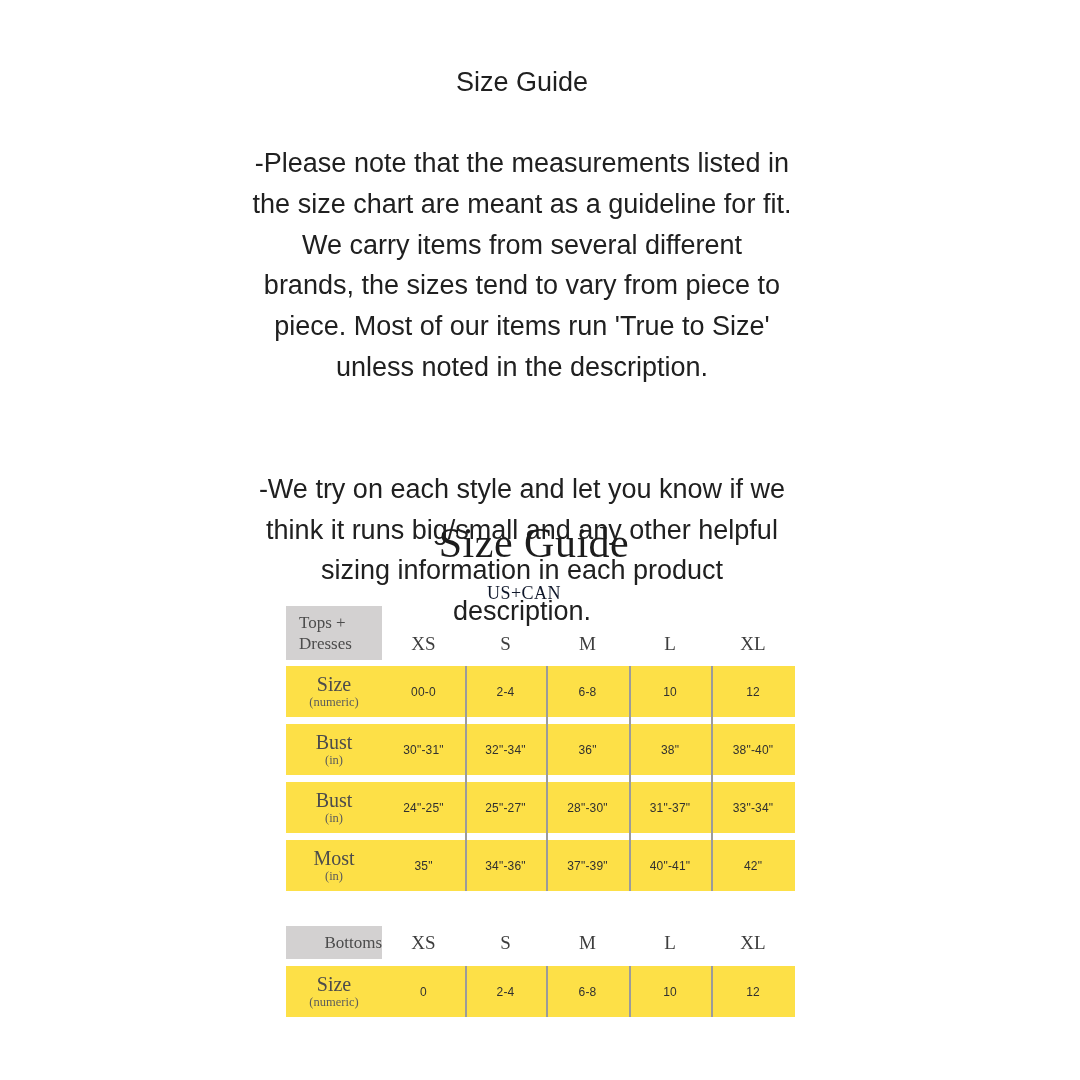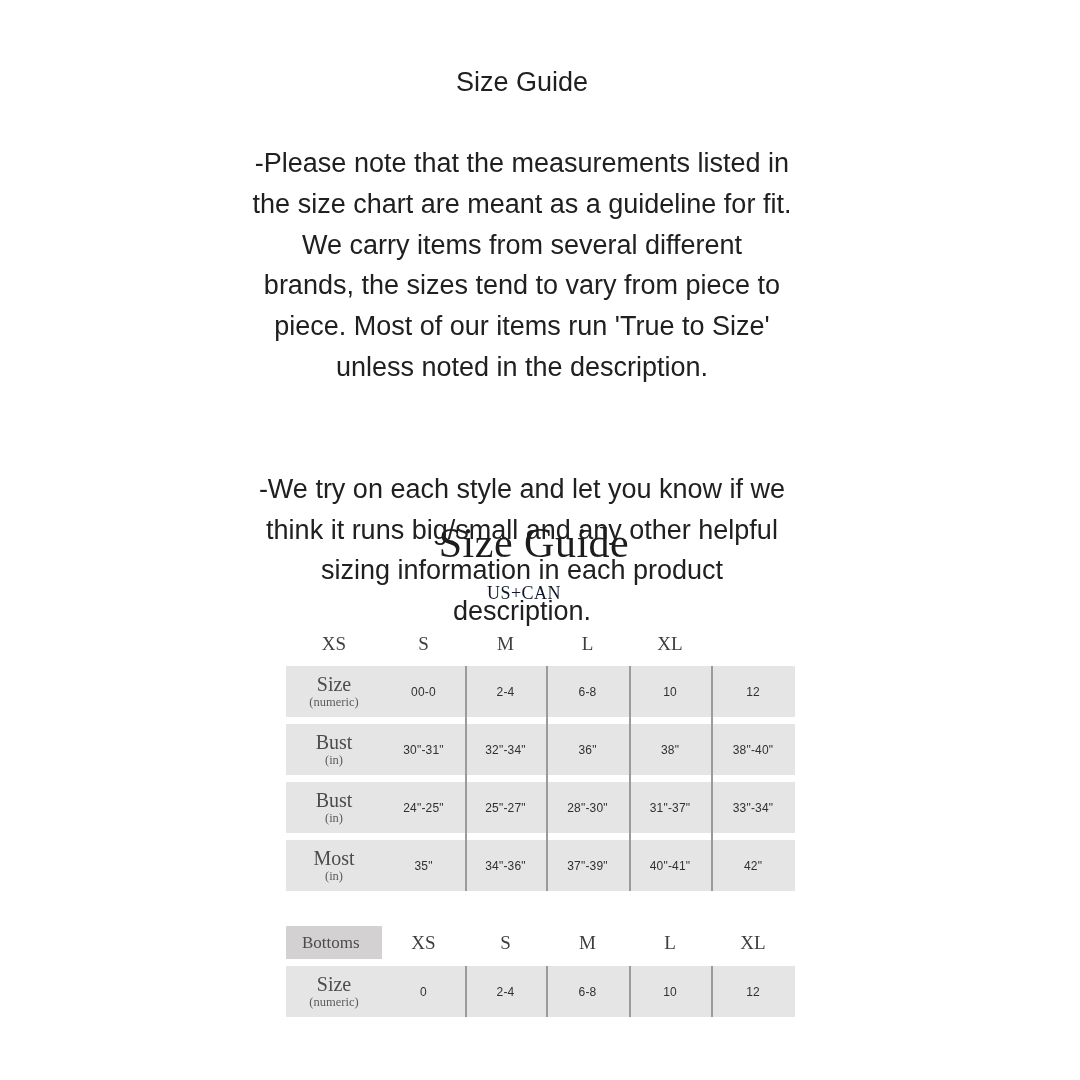--- a/index.html
+++ b/index.html
@@ -31,29 +31,29 @@
   
   .size-table{position:absolute;left:286px;width:509px;}
   .tops{top:606px;}
   .bottoms{top:926px;}
   .t-row{
     display:grid;grid-template-columns:96px 83px 81px 83px 82px 84px;
     width:509px;
   }
   .head-row{height:54px;margin-bottom:6px;}
   .head-row-sm{height:33px;margin-bottom:7px;}
-  .data-row{height:51px;margin-bottom:7px;background:#e5e5e5;}
+  .data-row{height:51px;margin-bottom:7px;background:#fde047;}
   .data-row:last-child{margin-bottom:0;}
   .corner-box{
     background:#d3d1d1;color:#4c4c4c;
     font-family:"Liberation Serif",serif;font-size:17px;line-height:21px;
     display:flex;flex-direction:column;justify-content:center;
     padding-left:13px;box-sizing:border-box;
   }
-  .corner-box.centered{align-items:flex-start;padding-left:16px;line-height:33px;}
+  .corner-box.centered{align-items:flex-end;padding-left:16px;line-height:33px;}
   .col-head{
     font-family:"Liberation Serif",serif;font-size:19px;color:#3e3e3e;
     display:flex;justify-content:center;align-items:flex-end;
     padding-bottom:5px;box-sizing:border-box;
   }
   .head-row-sm .col-head{align-items:center;padding-bottom:0;}
   .label-cell{
     display:flex;flex-direction:column;justify-content:center;align-items:center;
   }
   .label-main{
@@ -91,20 +91,24 @@
 think it runs big/small and any other helpful
 sizing information in each product
 description.</div>
 </div>
 
 <div class="section-head">Size Guide</div>
 <div class="region">US+CAN</div>
 
 <div class="size-table tops">
   <div class="t-row head-row">
+    <div class="corner-box">
+      <span>Tops +</span>
+      <span>Dresses</span>
+    </div>
     <div class="col-head">XS</div>
     <div class="col-head">S</div>
     <div class="col-head">M</div>
     <div class="col-head">L</div>
     <div class="col-head">XL</div>
   </div>
 
   <div class="t-row data-row">
     <div class="label-cell">
       <span class="label-main">Size</span>

